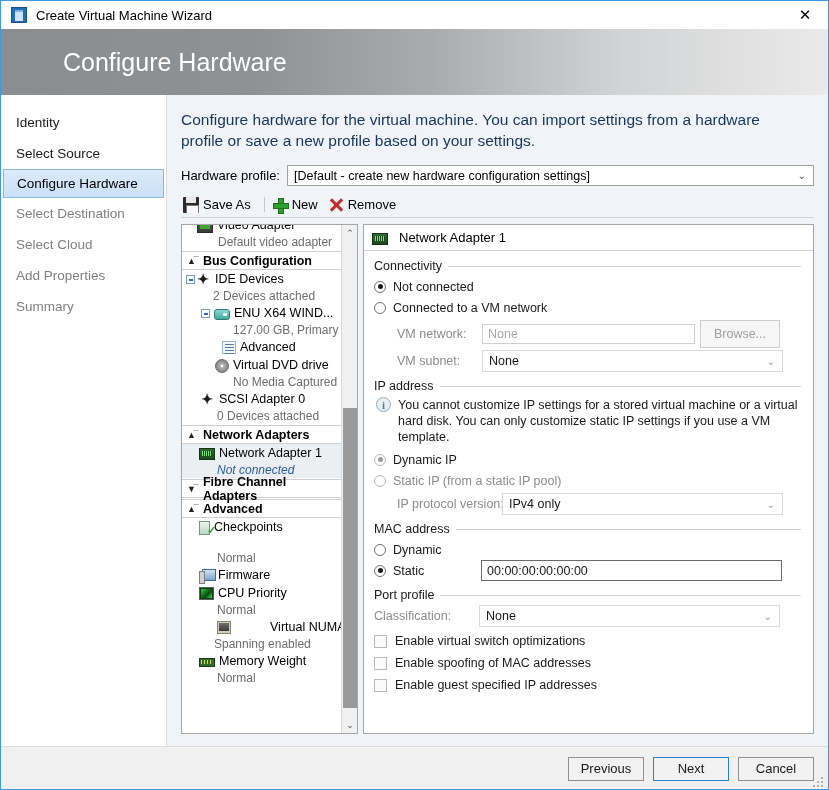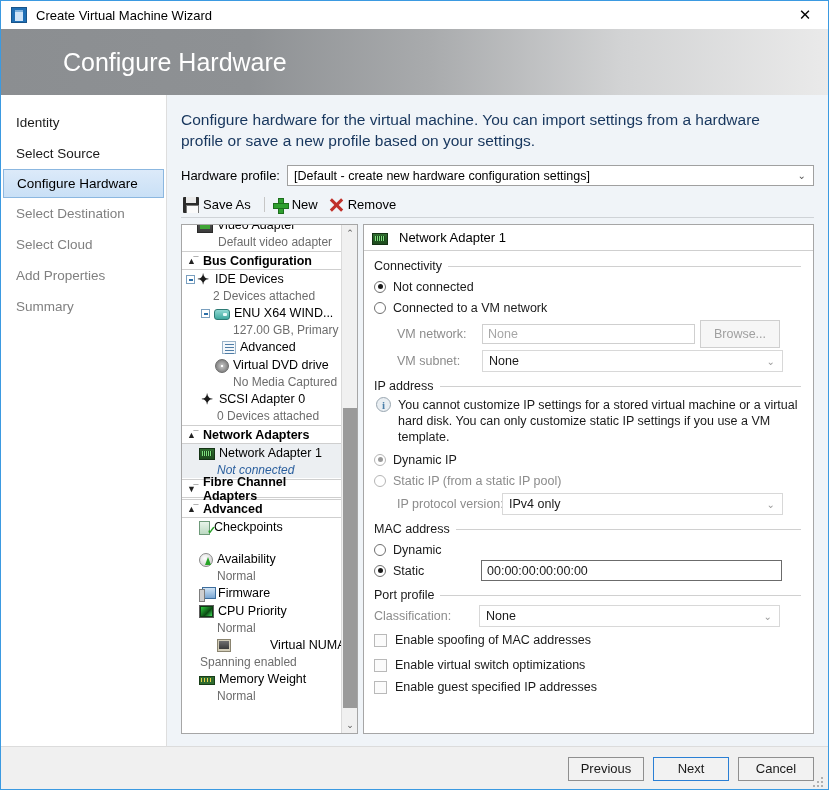--- a/index.html
+++ b/index.html
@@ -481,42 +481,38 @@
               <span class="chev">▲̅</span>
               <span>Advanced</span>
             </div>
 
             <div class="t-row" style="padding-left:17px;">
               <span class="ti ti-chk"></span>
               <span>Checkpoints</span>
             </div>
             <div class="t-sub" style="padding-left:35px;height:14px;"></div>
 
-            <div class="t-row" style="padding-left:17px;">
-              <span class="ti ti-avail"></span>
-              <span>Availability</span>
-            </div>
             <div class="t-sub" style="padding-left:35px;">Normal</div>
 
             <div class="t-row" style="padding-left:17px;">
               <span class="ti ti-fw"></span>
               <span>Firmware</span>
             </div>
 
             <div class="t-row" style="padding-left:17px;">
               <span class="ti ti-cpu"></span>
               <span>CPU Priority</span>
             </div>
             <div class="t-sub" style="padding-left:35px;">Normal</div>
 
             <div class="t-row" style="padding-left:35px;gap:35px;">
               <span class="ti ti-numa"></span>
               <span>Virtual NUMA</span>
             </div>
-            <div class="t-sub" style="padding-left:18px;">Spanning enabled</div>
+            <div class="t-sub" style="padding-left:32px;">Spanning enabled</div>
 
             <div class="t-row" style="padding-left:17px;">
               <span class="ti ti-mem"></span>
               <span>Memory Weight</span>
             </div>
             <div class="t-sub" style="padding-left:35px;">Normal</div>
 
           </div>
 
           <div id="tree-sb">
@@ -620,27 +616,27 @@
               </div>
 
               <div class="field-row">
                 <span class="f-label" style="padding-left:0;width:105px;">Classification:</span>
                 <span class="combo" style="width:301px;">
                   <span>None</span>
                   <span class="caret">⌄</span>
                 </span>
               </div>
 
+              <div class="chk-row" style="margin-top:3px;">
+                <span class="chk"></span>
+                <span class="chk-label">Enable virtual switch optimizations</span>
+              </div>
               <div class="chk-row">
                 <span class="chk"></span>
                 <span class="chk-label">Enable spoofing of MAC addresses</span>
-              </div>
-              <div class="chk-row" style="margin-top:3px;">
-                <span class="chk"></span>
-                <span class="chk-label">Enable virtual switch optimizations</span>
               </div>
               <div class="chk-row">
                 <span class="chk"></span>
                 <span class="chk-label">Enable guest specified IP addresses</span>
               </div>
             </div>
 
           </div>
         </div>
 

